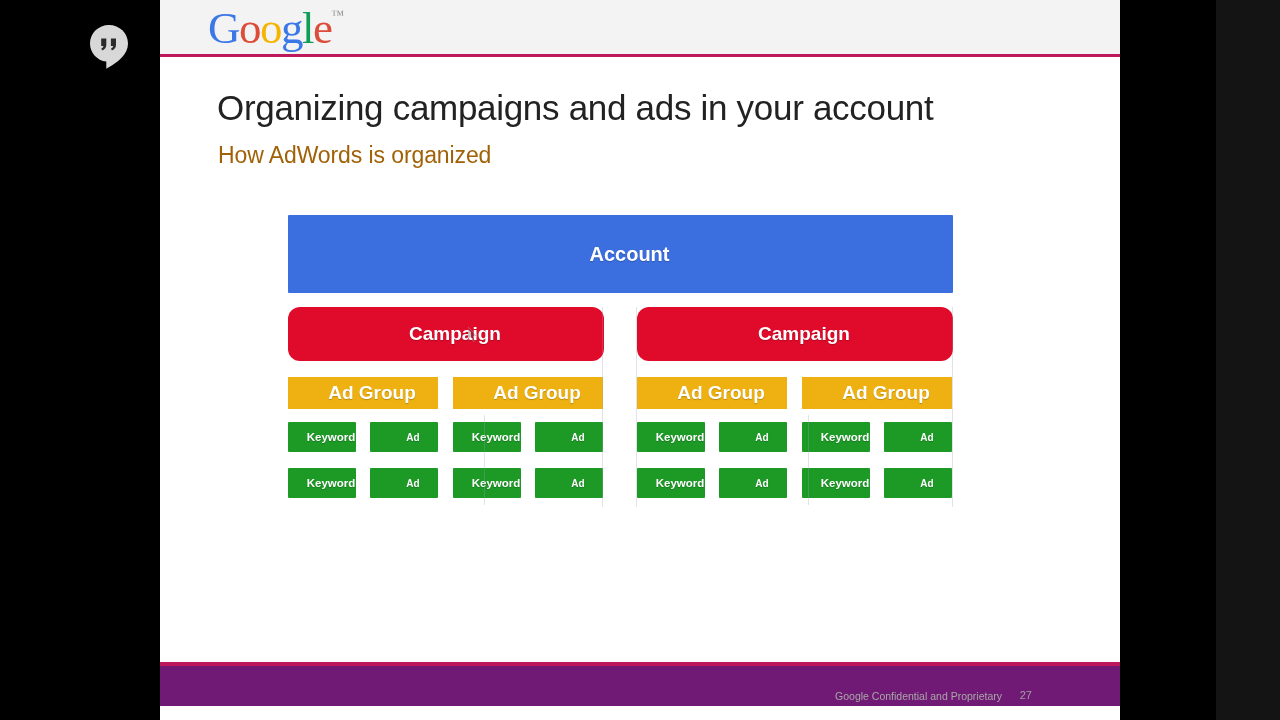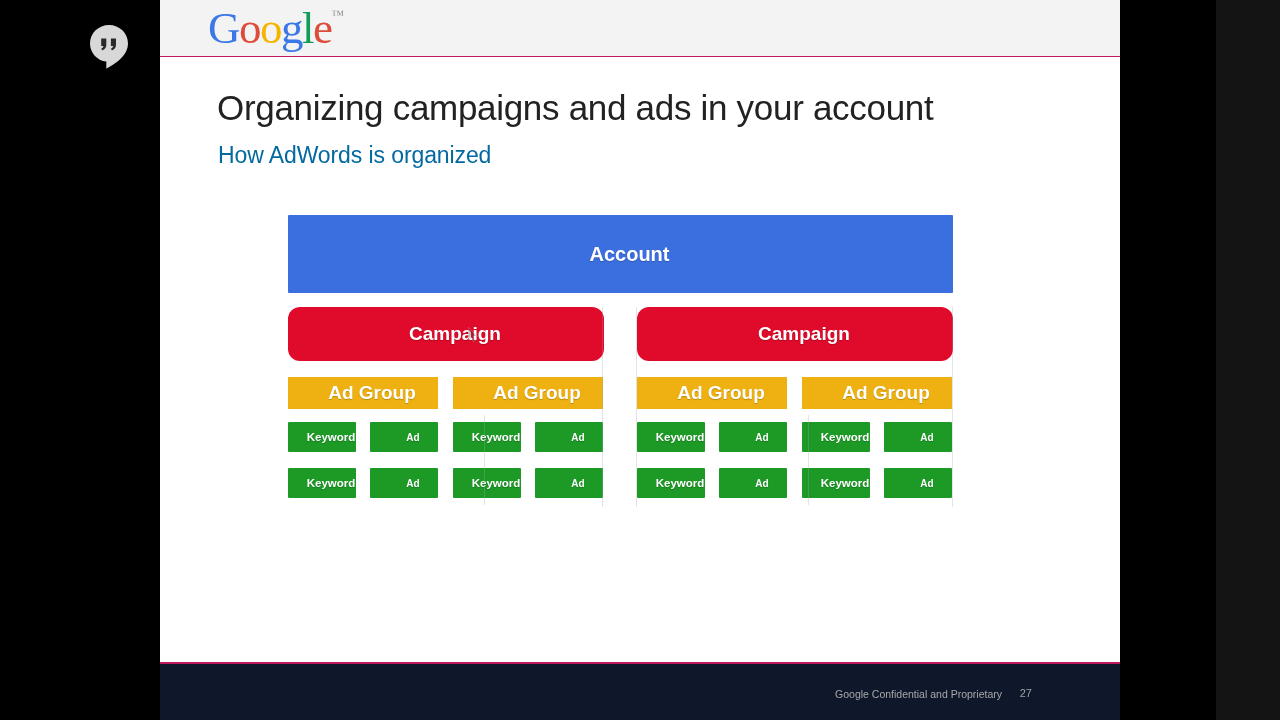--- a/index.html
+++ b/index.html
@@ -39,21 +39,21 @@
     background: #ffffff;
     overflow: hidden;
   }
 
   
   #slide-header {
     position: absolute;
     left: 0; top: 0;
     width: 960px; height: 57px;
     background: #f3f3f3;
-    border-bottom: 1px solid #be185d;
+    border-bottom: 3px solid #be185d;
     box-sizing: border-box;
   }
   #google-logo {
     position: absolute;
     left: 48px; top: 6px;
     font-family: "Liberation Serif", serif;
     font-size: 45px;
     letter-spacing: -1.5px;
     line-height: 1;
     white-space: nowrap;
@@ -83,21 +83,21 @@
     font-size: 35px;
     color: #222222;
     font-weight: 400;
     letter-spacing: -0.3px;
     white-space: nowrap;
   }
   #slide-subtitle {
     position: absolute;
     left: 58px; top: 74px;
     font-size: 23px;
-    color: #0369a1;
+    color: #a16207;
     font-weight: 400;
     letter-spacing: -0.1px;
     white-space: nowrap;
   }
 
   
   #diagram {
     position: absolute;
     left: 128px; top: 147px;
     width: 665px;
@@ -142,23 +142,23 @@
   .guide {
     position: absolute;
     width: 1px;
     background: rgba(160,160,190,0.30);
   }
 
   
   #slide-footer {
     position: absolute;
     left: 0; top: 662px;
-    width: 960px; height: 58px;
-    background: #0f172a;
-    border-top: 2px solid #be185d;
+    width: 960px; height: 44px;
+    background: #701a75;
+    border-top: 4px solid #be185d;
     box-sizing: border-box;
   }
   #footer-text {
     position: absolute;
     right: 118px; top: 24px;
     font-size: 10.5px;
     color: #a8a8a8;
     white-space: nowrap;
   }
   #footer-page {

